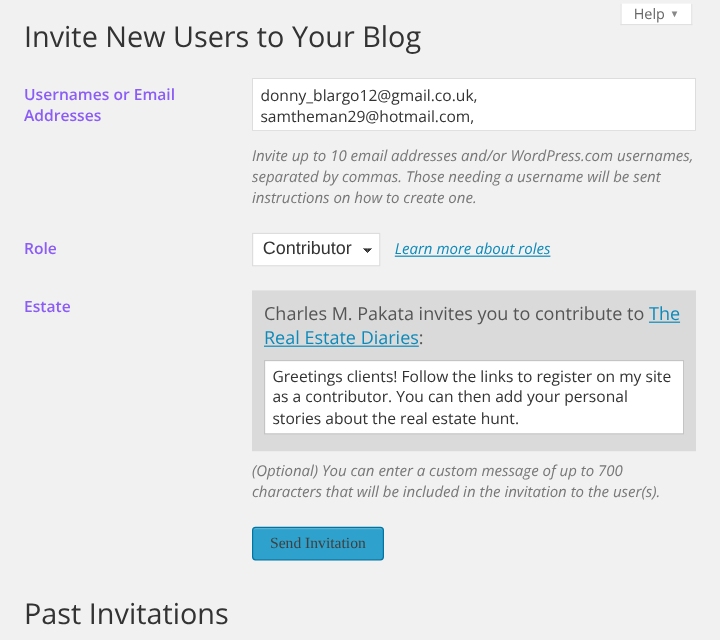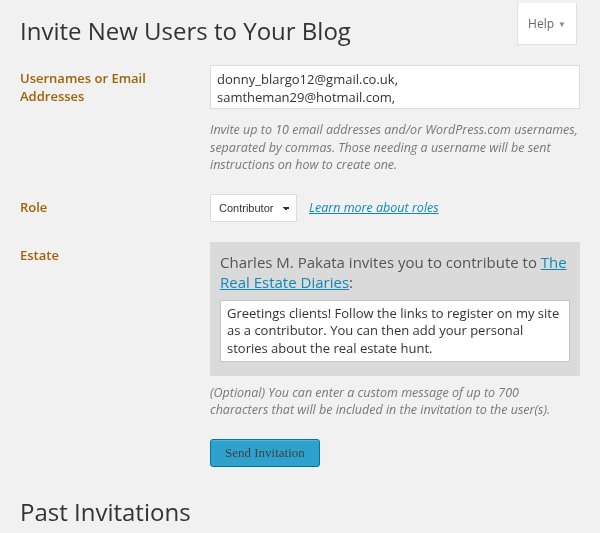--- a/index.html
+++ b/index.html
@@ -16,21 +16,21 @@
       padding: 0 20px 20px 20px;
       position: relative;
     }
     .help-tab {
       position: absolute;
       top: 3px;
       right: 23px;
       background: #fff;
       border: 1px solid #e1e1e1;
       border-top: none;
-      padding: 12px 10px;
+      padding: 0 10px;
       font-size: 12px;
       color: #666;
       cursor: pointer;
       display: flex;
       align-items: center;
       gap: 4px;
     }
     .help-tab .tri {
       font-size: 8px;
       color: #888;
@@ -43,21 +43,21 @@
     }
     .form-row {
       display: flex;
       align-items: flex-start;
       margin-bottom: 20px;
     }
     .form-label {
       width: 190px;
       padding-top: 4px;
       font-weight: 600;
-      color: #a16207;
+      color: #8b5cf6;
       font-size: 13px;
     }
     .form-control {
       flex: 1;
     }
     textarea.emails {
       width: 100%;
       height: 44px;
       border: 1px solid #ddd;
       background: #fff;
@@ -76,21 +76,21 @@
     }
     .role-row {
       display: flex;
       align-items: center;
       gap: 12px;
     }
     select.role-select {
       background: #fff;
       border: 1px solid #ddd;
       padding: 3px 22px 3px 8px;
-      font-size: 11px;
+      font-size: 15px;
       color: #333;
       height: 28px;
       appearance: none;
       background-image: linear-gradient(45deg, transparent 50%, #333 50%), linear-gradient(135deg, #333 50%, transparent 50%);
       background-position: right 10px top 12px, right 6px top 12px;
       background-size: 4px 4px, 4px 4px;
       background-repeat: no-repeat;
     }
     a.link {
       color: #0d8aba;

